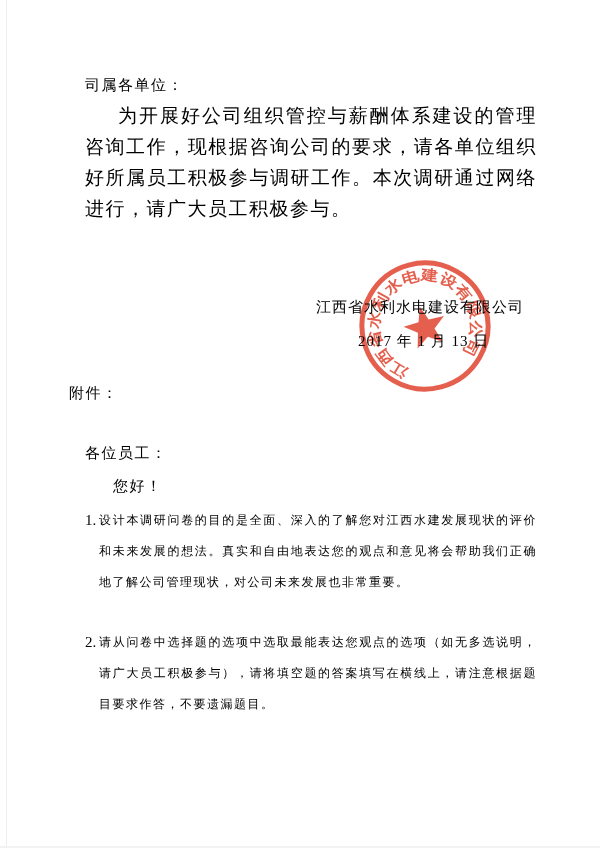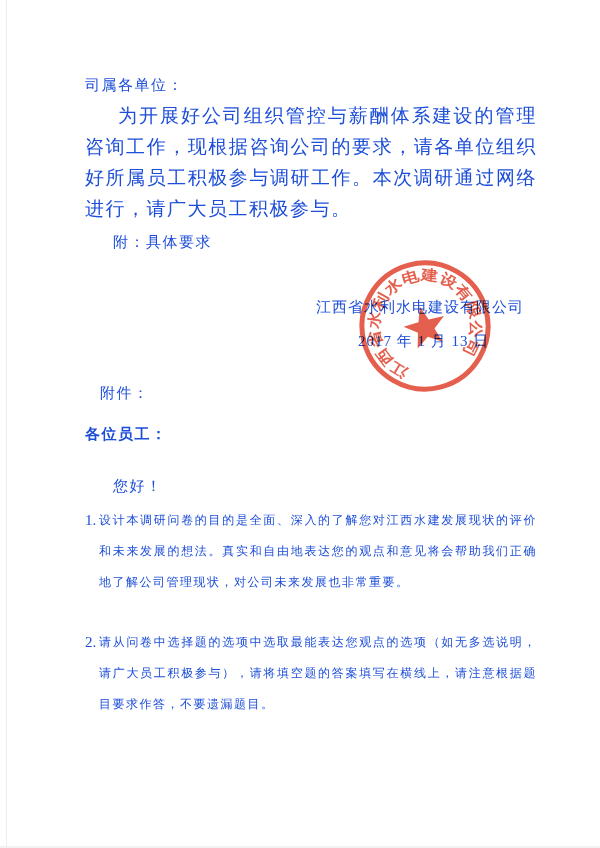--- a/index.html
+++ b/index.html
@@ -3,21 +3,21 @@
 <meta charset="utf-8">
 <style>
   html, body { margin: 0; padding: 0; background: #ffffff; }
   .page {
     position: relative;
     width: 600px;
     height: 848px;
     background: #ffffff;
     overflow: hidden;
     font-family: "Liberation Serif", "DejaVu Serif", serif;
-    color: #1d4ed8;
+    color: #000000;
   }
   .scan-edge-left {
     position: absolute;
     left: 6px; top: 0;
     width: 1px; height: 848px;
     background: #ededed;
   }
   .scan-edge-bottom {
     position: absolute;
     left: 0; bottom: 0;
@@ -42,22 +42,22 @@
   }
   .notice-body {
     left: 85px; top: 100px;
     width: 452px;
     text-indent: 33px;
   }
   .salutation      { left: 85px;  top: 74px;  }
   .attach-note     { left: 113px; top: 231px; }
   .sig-company     { left: 316px; top: 296px; letter-spacing: 1px; }
   .sig-date        { left: 358px; top: 330px; letter-spacing: 1px; }
-  .attachment-label{ left: 100px;  top: 382px; }
-  .emp-salutation  { left: 85px;  top: 423px; font-weight: bold; }
+  .attachment-label{ left: 69px;  top: 382px; }
+  .emp-salutation  { left: 85px;  top: 442px; }
   .greeting        { left: 113px; top: 475px; }
   .seal {
     position: absolute;
     left: 355px; top: 256px;
     width: 140px; height: 140px;
     mix-blend-mode: multiply;
     opacity: 0.88;
   }
   .list-item {
     position: absolute;
@@ -87,21 +87,20 @@
 
 <div class="page">
 
   <div class="scan-edge-left"></div>
   <div class="scan-edge-bottom"></div>
 
   <div class="txt salutation">司属各单位：</div>
 
   <p class="para notice-body">为开展好公司组织管控与薪酬体系建设的管理咨询工作，现根据咨询公司的要求，请各单位组织好所属员工积极参与调研工作。本次调研通过网络进行，请广大员工积极参与。</p>
 
-  <div class="txt attach-note">附：具体要求</div>
 
   <div class="txt sig-company">江西省水利水电建设有限公司</div>
   <div class="txt sig-date">2017 年 1 月 13 日</div>
 
   <svg class="seal" viewBox="0 0 140 140" xmlns="http://www.w3.org/2000/svg">
     <defs>
       <path id="sealArc" d="M 43.6,107.7 A 46,46 0 1 1 96.4,107.7" fill="none"></path>
     </defs>
     <g transform="rotate(-15 70 70)">
       <circle cx="70" cy="70" r="63" fill="none" stroke-width="5" stroke="#e14934"></circle>

